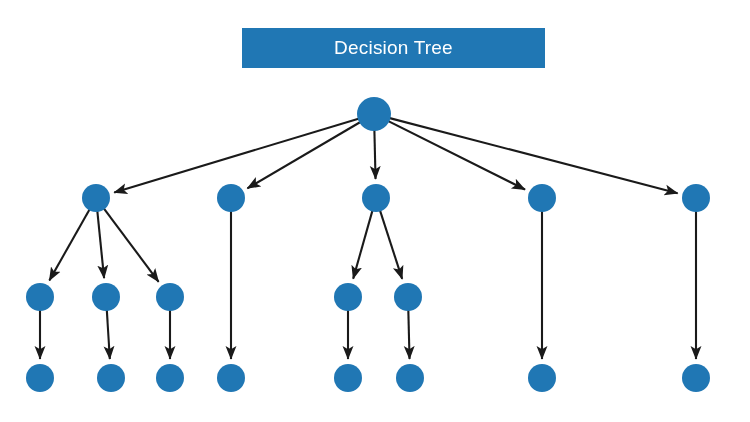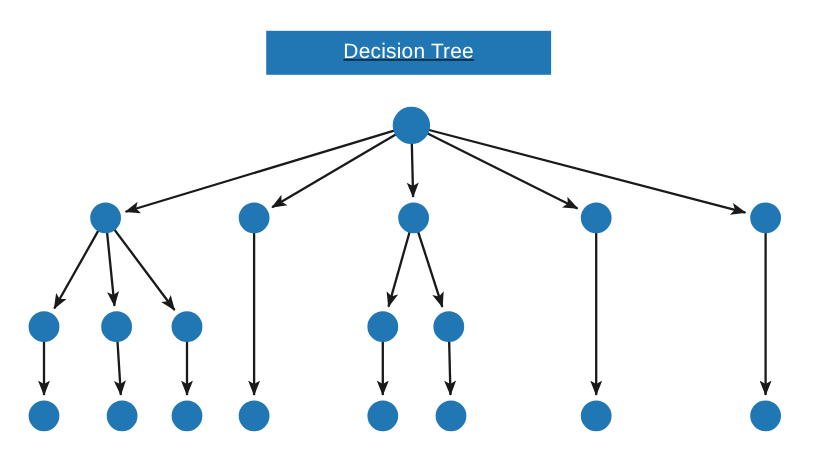--- a/index.html
+++ b/index.html
@@ -95,17 +95,17 @@
         <circle cx="111" cy="378" r="14" fill="#2077b4" class="tree-node"></circle>
         <circle cx="170" cy="378" r="14" fill="#2077b4" class="tree-node"></circle>
         <circle cx="231" cy="378" r="14" fill="#2077b4" class="tree-node"></circle>
         <circle cx="348" cy="378" r="14" fill="#2077b4" class="tree-node"></circle>
         <circle cx="410" cy="378" r="14" fill="#2077b4" class="tree-node"></circle>
         <circle cx="542" cy="378" r="14" fill="#2077b4" class="tree-node"></circle>
         <circle cx="696" cy="378" r="14" fill="#2077b4" class="tree-node"></circle>
       </g>
   </svg>
 
-  <div id="title-banner" style="left: 242px; top: 28px; width: 259px; height: 40px; background: rgb(32, 119, 180); text-decoration: underline;">
+  <div id="title-banner" style="left: 242px; top: 28px; width: 303px; height: 40px; background: rgb(32, 119, 180);">
     <span id="title-text" style="color: rgb(255, 255, 255);">Decision Tree</span>
   </div>
 
 </div>
 
 </body></html>

